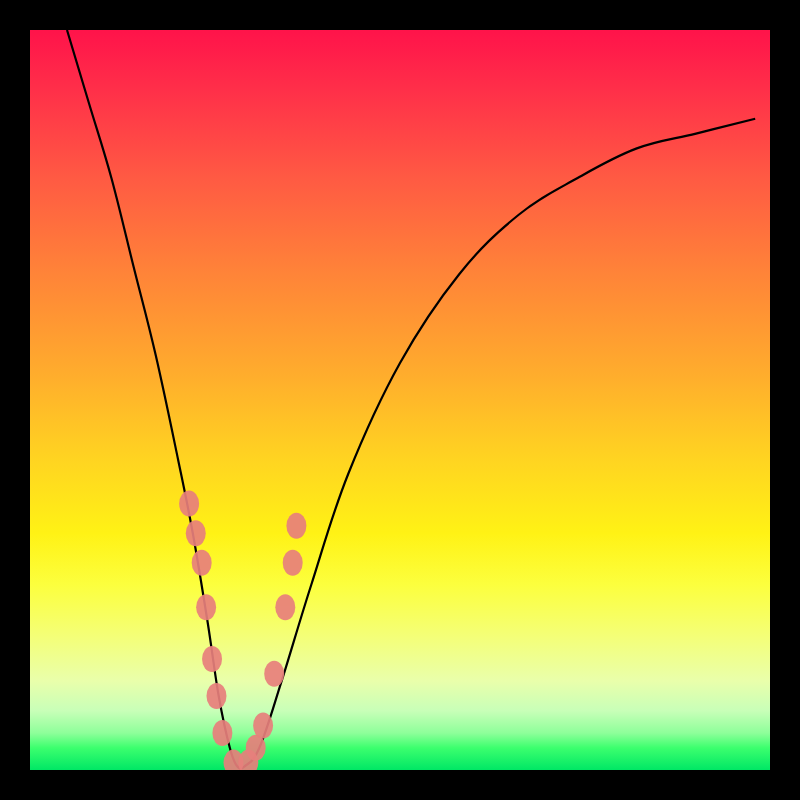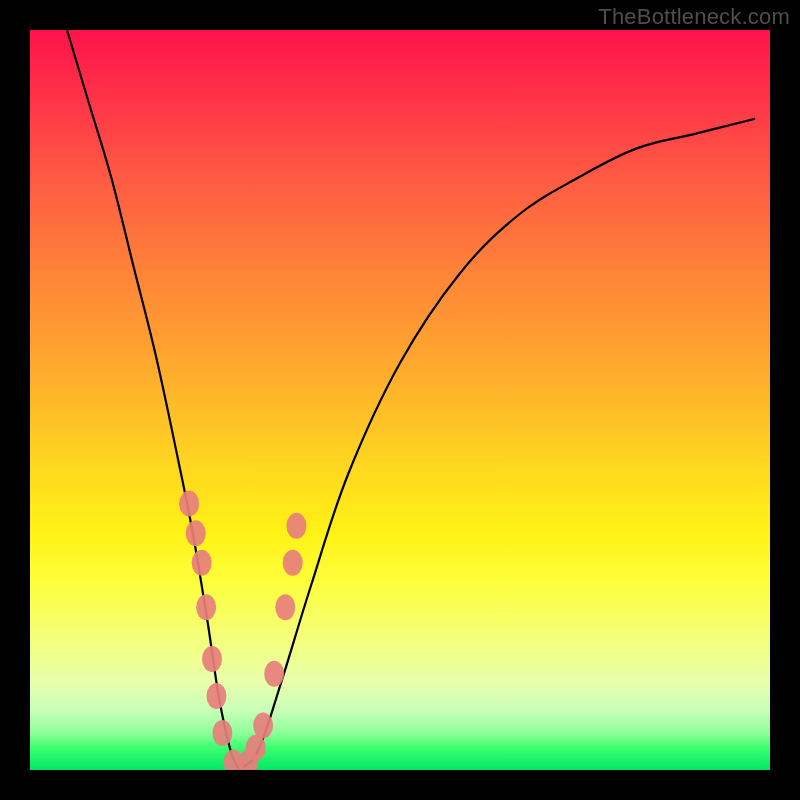--- a/index.html
+++ b/index.html
@@ -79,14 +79,13 @@
         <ellipse cx="218.29999999999998" cy="732.6" rx="10" ry="13" fill="#e77f7c" fill-opacity="0.92"></ellipse>
         <ellipse cx="225.7" cy="717.8" rx="10" ry="13" fill="#e77f7c" fill-opacity="0.92"></ellipse>
         <ellipse cx="233.1" cy="695.6" rx="10" ry="13" fill="#e77f7c" fill-opacity="0.92"></ellipse>
         <ellipse cx="244.20000000000002" cy="643.8" rx="10" ry="13" fill="#e77f7c" fill-opacity="0.92"></ellipse>
         <ellipse cx="255.29999999999998" cy="577.2" rx="10" ry="13" fill="#e77f7c" fill-opacity="0.92"></ellipse>
         <ellipse cx="262.7" cy="532.8" rx="10" ry="13" fill="#e77f7c" fill-opacity="0.92"></ellipse>
         <ellipse cx="266.4" cy="495.79999999999995" rx="10" ry="13" fill="#e77f7c" fill-opacity="0.92"></ellipse>
       </g>
   </svg>
 
-  <div class="watermark">TheBottleneck.com</div>
 </div>
 
 </body></html>

